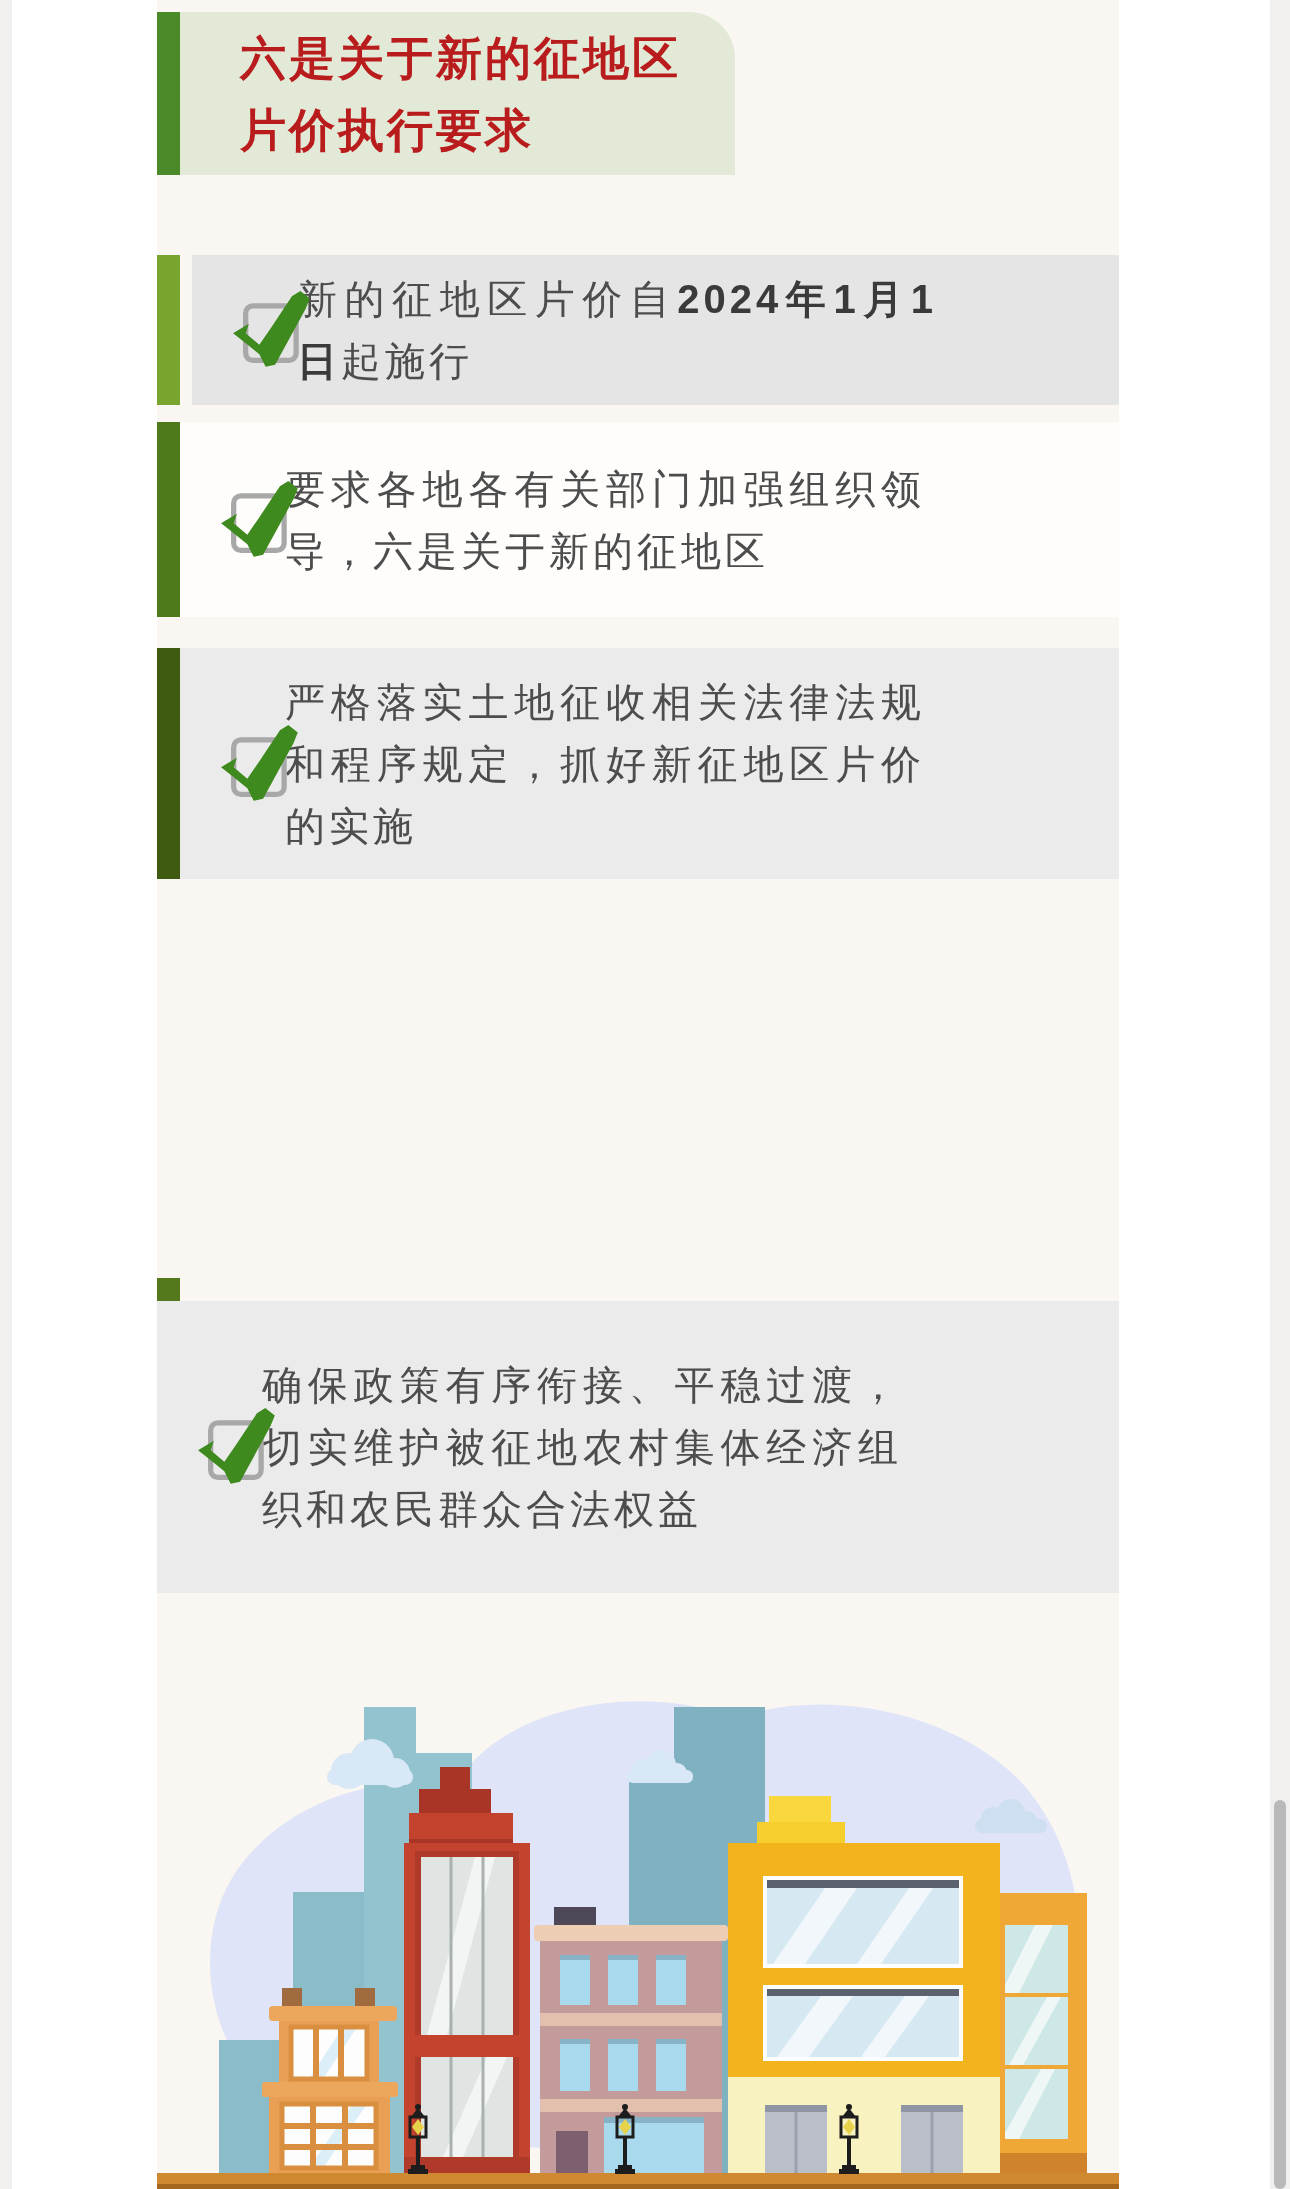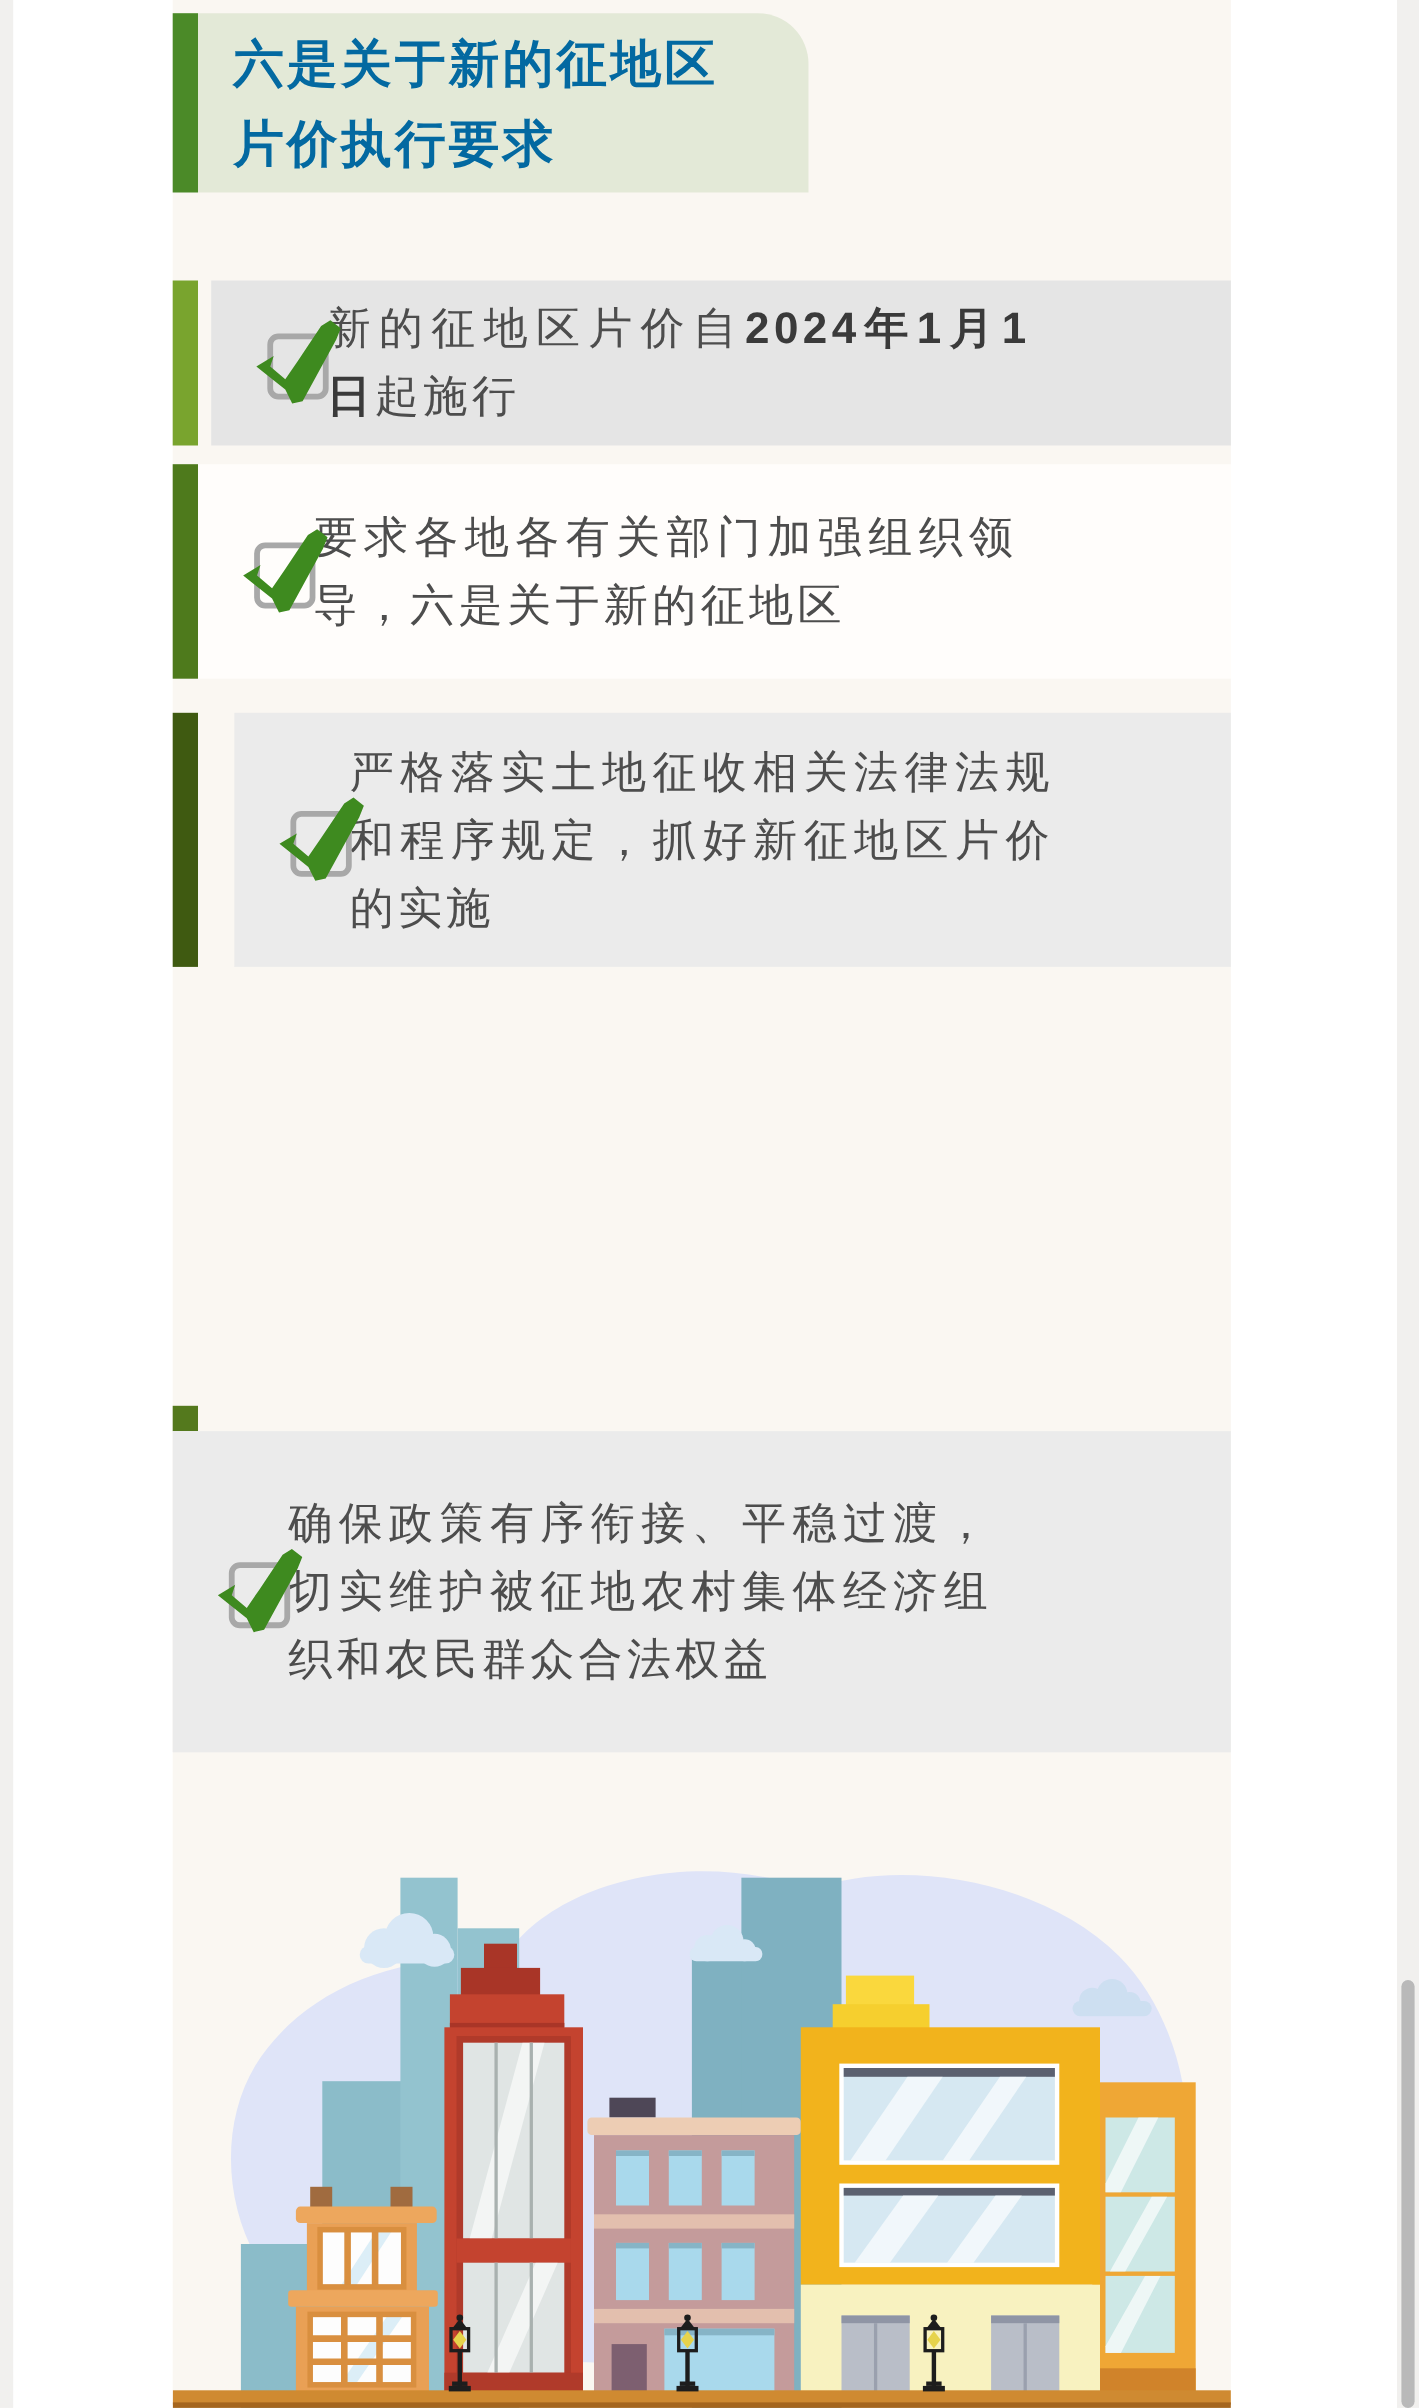--- a/index.html
+++ b/index.html
@@ -14,41 +14,41 @@
   .scrollbar-thumb{position:absolute;right:4px;top:1800px;width:12px;height:389px;border-radius:6px;background:#b9b9b9;}
 
   
   .content-col{position:absolute;left:157px;top:0;width:962px;height:2189px;background:#faf7f2;}
 
   
   .header{position:absolute;left:0;top:12px;width:578px;height:163px;display:flex;}
   .header-bar{width:23px;background:#4b8a28;}
   .header-bg{flex:1;background:#e3e9d7;border-top-right-radius:46px;display:flex;align-items:center;}
   .header-title{
-    margin-left:32px;width:460px;
-    font-size:46px;font-weight:bold;color:#0369a1;
+    margin-left:60px;width:460px;
+    font-size:46px;font-weight:bold;color:#b91c1c;
     line-height:72px;letter-spacing:3px;
   }
 
   
   .card{position:absolute;left:0;width:962px;display:flex;}
   .card-bar{width:23px;flex:0 0 23px;}
   .card-body{flex:1;display:flex;align-items:center;position:relative;}
   .card-check{position:absolute;left:38px;top:50%;transform:translateY(-50%);width:86px;height:82px;}
   .card-text{
     margin-left:105px;width:640px;
     font-size:40px;color:#4d4d4d;line-height:62px;letter-spacing:4px;
     text-align:justify;
   }
   .card-text b{color:#3a3a3a;}
   .c1{top:255px;height:150px;}
   .c1 .card-bar{background:#79a42e;} .c1 .card-body{background:#e5e5e5;margin-left:12px;}
   .c2{top:422px;height:195px;}
   .c2 .card-bar{background:#4e7a1c;} .c2 .card-body{background:#fffdfb;}
-  .c3{top:648px;height:231px;gap:33px;}
+  .c3{top:648px;height:231px;}
   .c3 .card-bar{background:#3f5a11;} .c3 .card-body{background:#ebebeb;}
   .c4{top:907px;height:336px;}
   .c4 .card-bar{background:#79a42e;} .c4 .card-body{background:#fffdfb;}
   .c5{top:1278px;height:315px;flex-direction:column;}
   .c5 .card-bar{background:#54791d;} .c5 .card-body{background:#ebebeb;}
 
   .illustration{position:absolute;left:0;top:1593px;width:962px;height:596px;}
 </style>
 </head>
 <body>

